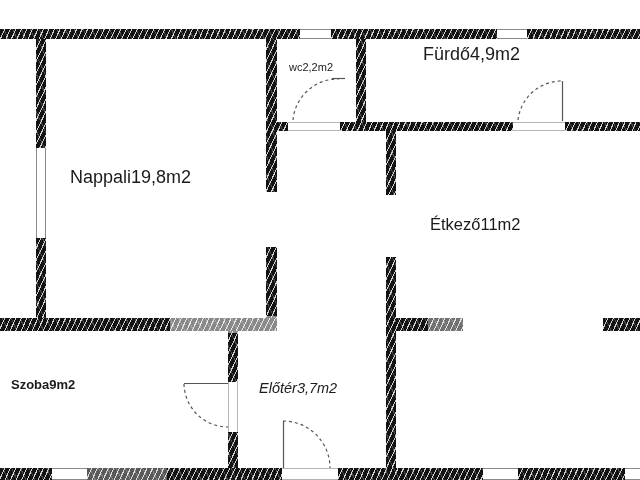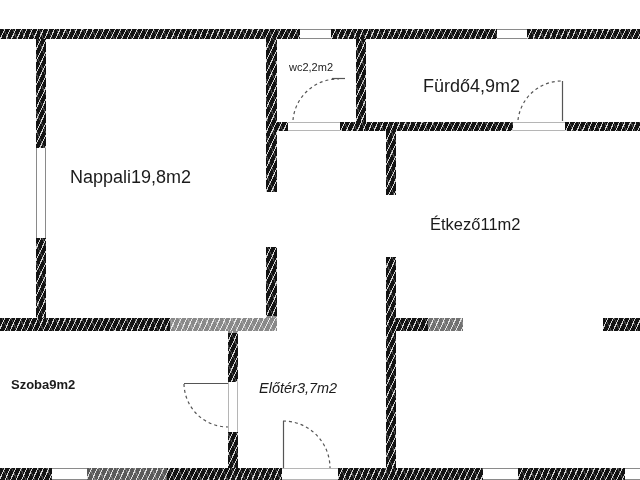--- a/index.html
+++ b/index.html
@@ -80,21 +80,21 @@
 
     <line x1="184" y1="383.5" x2="228" y2="383.5" stroke="#555" stroke-width="1.2"></line>
     <path d="M 184,384 A 44,44 0 0 0 228,427" fill="none" stroke="#555" stroke-width="1.2" stroke-dasharray="3 3"></path>
 
     <line x1="283.5" y1="421" x2="283.5" y2="468" stroke="#555" stroke-width="1.2"></line>
     <path d="M 283,421 A 47,47 0 0 1 330,468" fill="none" stroke="#555" stroke-width="1.2" stroke-dasharray="3 3"></path>
   </svg>
 
   <div class="room-label" style="left:70px;top:167px;font-size:18px;">Nappali19,8m2</div>
   <div class="room-label" style="left:289px;top:61px;font-size:11px;">wc2,2m2</div>
-  <div class="room-label" style="left:423px;top:76px;font-size:18px;text-align:right;">Fürdő4,9m2</div>
+  <div class="room-label" style="left:423px;top:44px;font-size:18px;text-align:right;">Fürdő4,9m2</div>
   <div class="room-label" style="left:430px;top:215px;font-size:16.5px;">Étkező11m2</div>
   <div class="room-label" style="left:11px;top:377px;font-size:13px;font-weight:bold;">Szoba9m2</div>
   <div class="room-label" style="left:259px;top:380px;font-size:14.5px;font-style:italic;">Előtér3,7m2</div>
 
   <div class="wm" style="left:170px;top:316px;width:112px;height:17px;"></div>
   <div class="wm" style="left:428px;top:318px;width:36px;height:13px;background:rgba(255,255,255,.4);"></div>
   <div class="wm" style="left:87px;top:468px;width:80px;height:12px;background:rgba(255,255,255,.3);"></div>
 
 </div>
 

